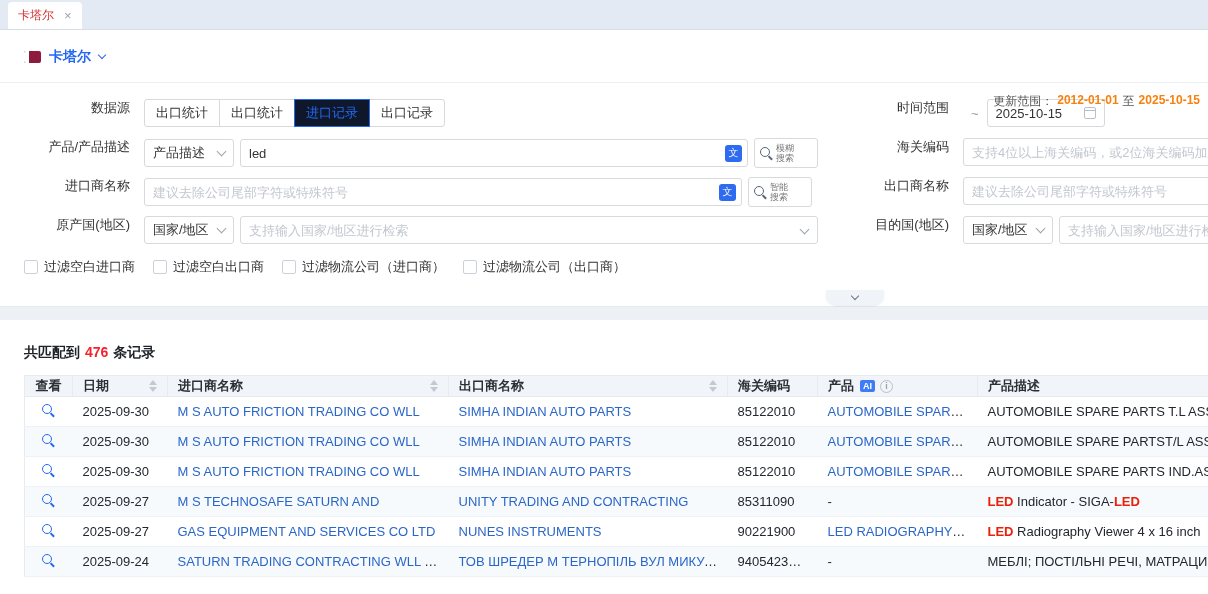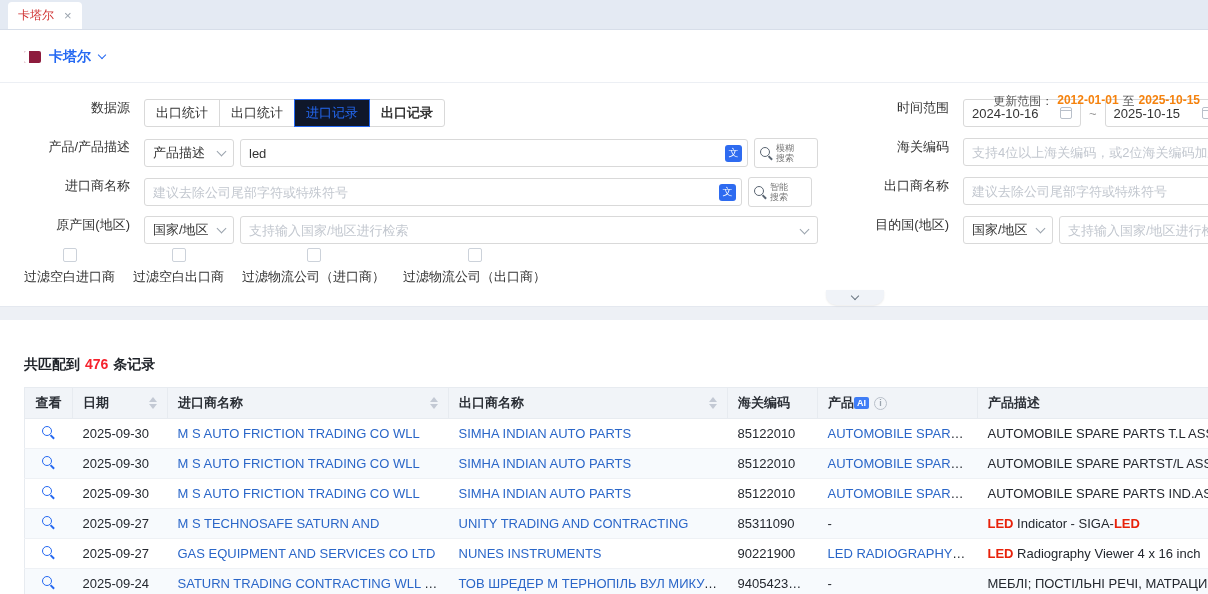--- a/index.html
+++ b/index.html
@@ -46,69 +46,69 @@
                   display: flex; gap: 4px; white-space: nowrap; }
   .update-range .orange { color: #f5820d; font-weight: bold; }
   .frow { display: flex; align-items: flex-start; height: 28px; margin-bottom: 11px; flex-wrap: nowrap; }
   .flabel { flex: none; width: 144px; padding-right: 14px; text-align: right; color: #333; }
   .lcontrols { flex: none; width: 668px; display: flex; align-items: center; }
   .rlabel { flex: none; width: 151px; padding-right: 14px; text-align: right; color: #333; }
   .rcontrols { flex: none; width: 620px; display: flex; align-items: center; }
   .btn { height: 28px; padding: 0 11px; border: 1px solid #d9d9d9; background: #fff; color: #333;
          font-size: 13px; font-family: inherit; margin-left: -1px; cursor: pointer; position: relative; }
   .btn:first-child { border-radius: 3px 0 0 3px; margin-left: 0; }
-  .btn:last-child { border-radius: 0 3px 3px 0; font-weight: bold; }
+  .btn:last-child { border-radius: 0 3px 3px 0; }
   .btn.selected { background: #0f172a; border-color: #2468f2; color: #2468f2; z-index: 1; }
   .date-input { width: 118px; height: 28px; border: 1px solid #d9d9d9; border-radius: 3px; background: #fff;
                 display: flex; align-items: center; justify-content: space-between; padding: 0 8px; flex: none; cursor: pointer; }
   .date-sep { margin: 0 8px; color: #999; }
   .select { height: 28px; width: 90px; border: 1px solid #d9d9d9; border-radius: 3px; background: #fff;
             display: flex; align-items: center; justify-content: space-between; padding: 0 8px;
             margin-right: 6px; flex: none; cursor: pointer; }
   .input-wrap { position: relative; display: flex; align-items: center; flex: none; }
   .input-wrap input { width: 100%; height: 28px; border: 1px solid #d9d9d9; border-radius: 3px;
                       padding: 0 30px 0 8px; font-size: 13px; color: #333; font-family: inherit; outline: none; }
   .input-wrap input::placeholder { color: #c2c7cf; }
   .input-wrap .trans-icon { position: absolute; right: 6px; }
   .input-wrap .chev.suffix { position: absolute; right: 10px; margin-top: -2px; }
   .w508 { width: 508px; } .w598 { width: 598px; } .w578 { width: 578px; }
   .w420 { width: 420px; } .w330 { width: 330px; }
   .search-mode { height: 30px; width: 64px; border: 1px solid #d9d9d9; border-radius: 3px; background: #fff;
                  display: flex; align-items: center; gap: 3px; padding: 0 5px; margin-left: 6px; flex: none; cursor: pointer; }
   .mini-label { font-size: 9px; line-height: 10px; width: 20px; color: #777; word-break: break-all; }
   .cbrow { display: flex; gap: 18px; padding-left: 24px; margin-top: 14px; align-items: center; height: 18px; }
-  .cb { display: flex; align-items: center; gap: 6px; flex-direction: column; }
+  .cb { display: flex; align-items: center; gap: 6px; }
   .cb-box { width: 14px; height: 14px; border: 1px solid #ccd2da; border-radius: 2px; background: #fff; flex: none; cursor: pointer; }
   .collapse-strip { position: relative; height: 16px; margin-top: 14px; }
   .collapse-tab { position: absolute; left: 826px; top: 0; width: 58px; height: 15px; background: #f0f3f8;
                   border-radius: 0 0 10px 10px; display: flex; align-items: center; justify-content: center;
                   box-shadow: 0 1px 2px rgba(0,0,0,0.08); cursor: pointer; }
   .collapse-tab .chev { width: 6px; height: 6px; border-color: #6b7682; margin-top: -3px; }
   .band { height: 14px; background: #edf0f5; border-top: 1px solid #e4e8ef; }
   
   .results { padding-left: 24px; overflow: hidden; }
   .summary { display: flex; align-items: baseline; gap: 5px; font-size: 14px; font-weight: bold;
-             color: #1f2329; padding-top: 36px; }
+             color: #1f2329; padding-top: 24px; }
   .summary .count { color: #f5222d; }
   table { border-collapse: collapse; table-layout: fixed; width: 1380px; margin-top: 13px;
           border: 1px solid #e7ebf0; font-size: 13px; }
-  th { background: #f1f4f8; height: 31px; font-weight: bold; color: #2b2f36; text-align: left;
+  th { background: #f1f4f8; height: 21px; font-weight: bold; color: #2b2f36; text-align: left;
        padding: 0 10px; border: 1px solid #e7ebf0; }
   td { height: 30px; padding: 0 10px; border-bottom: 1px solid #eef1f5; white-space: nowrap;
        overflow: hidden; text-overflow: ellipsis; color: #23272e; }
   tr.alt td { background: #f7fafd; }
   th.col-view, td.col-view { text-align: center; padding: 0; }
   .th-flex { display: flex; align-items: center; justify-content: space-between; gap: 38px; }
   .th-left { display: flex; align-items: center; }
   .sorter { display: inline-flex; flex-direction: column; gap: 2px; cursor: pointer; }
   .sorter i { display: block; width: 0; height: 0; border-left: 4px solid transparent; border-right: 4px solid transparent; }
   .sorter .up { border-bottom: 5px solid #c3c9d4; }
   .sorter .dn { border-top: 5px solid #c3c9d4; }
   .ai-badge { background: #3f7df6; color: #fff; font-size: 9px; font-weight: bold; border-radius: 2px;
-              padding: 1px 3px; }
+              padding: 1px 3px; margin-left: 6px; }
   .info-icon { width: 13px; height: 13px; border: 1px solid #b9c0ca; border-radius: 50%; color: #9aa3ad;
                font-size: 9px; display: inline-flex; align-items: center; justify-content: center;
                margin-left: 5px; font-style: normal; }
   .link { color: #2a66c8; cursor: pointer; }
   .hl { color: #e8210a; font-weight: bold; }
 </style>
 </head>
 <body>
 
 <div class="tabbar">
@@ -136,24 +136,20 @@
   <div class="frow">
     <div class="flabel">数据源</div>
     <div class="lcontrols btn-group">
       <button class="btn">出口统计</button>
       <button class="btn">出口统计</button>
       <button class="btn selected">进口记录</button>
       <button class="btn">出口记录</button>
     </div>
     <div class="rlabel">时间范围</div>
     <div class="rcontrols">
-      <div class="date-input">
-        <span>2024-10-16</span>
-        <span class="cal-icon"></span>
-      </div>
       <span class="date-sep">~</span>
       <div class="date-input">
         <span>2025-10-15</span>
         <span class="cal-icon"></span>
       </div>
     </div>
   </div>
 
   <div class="frow">
     <div class="flabel">产品/产品描述</div>

